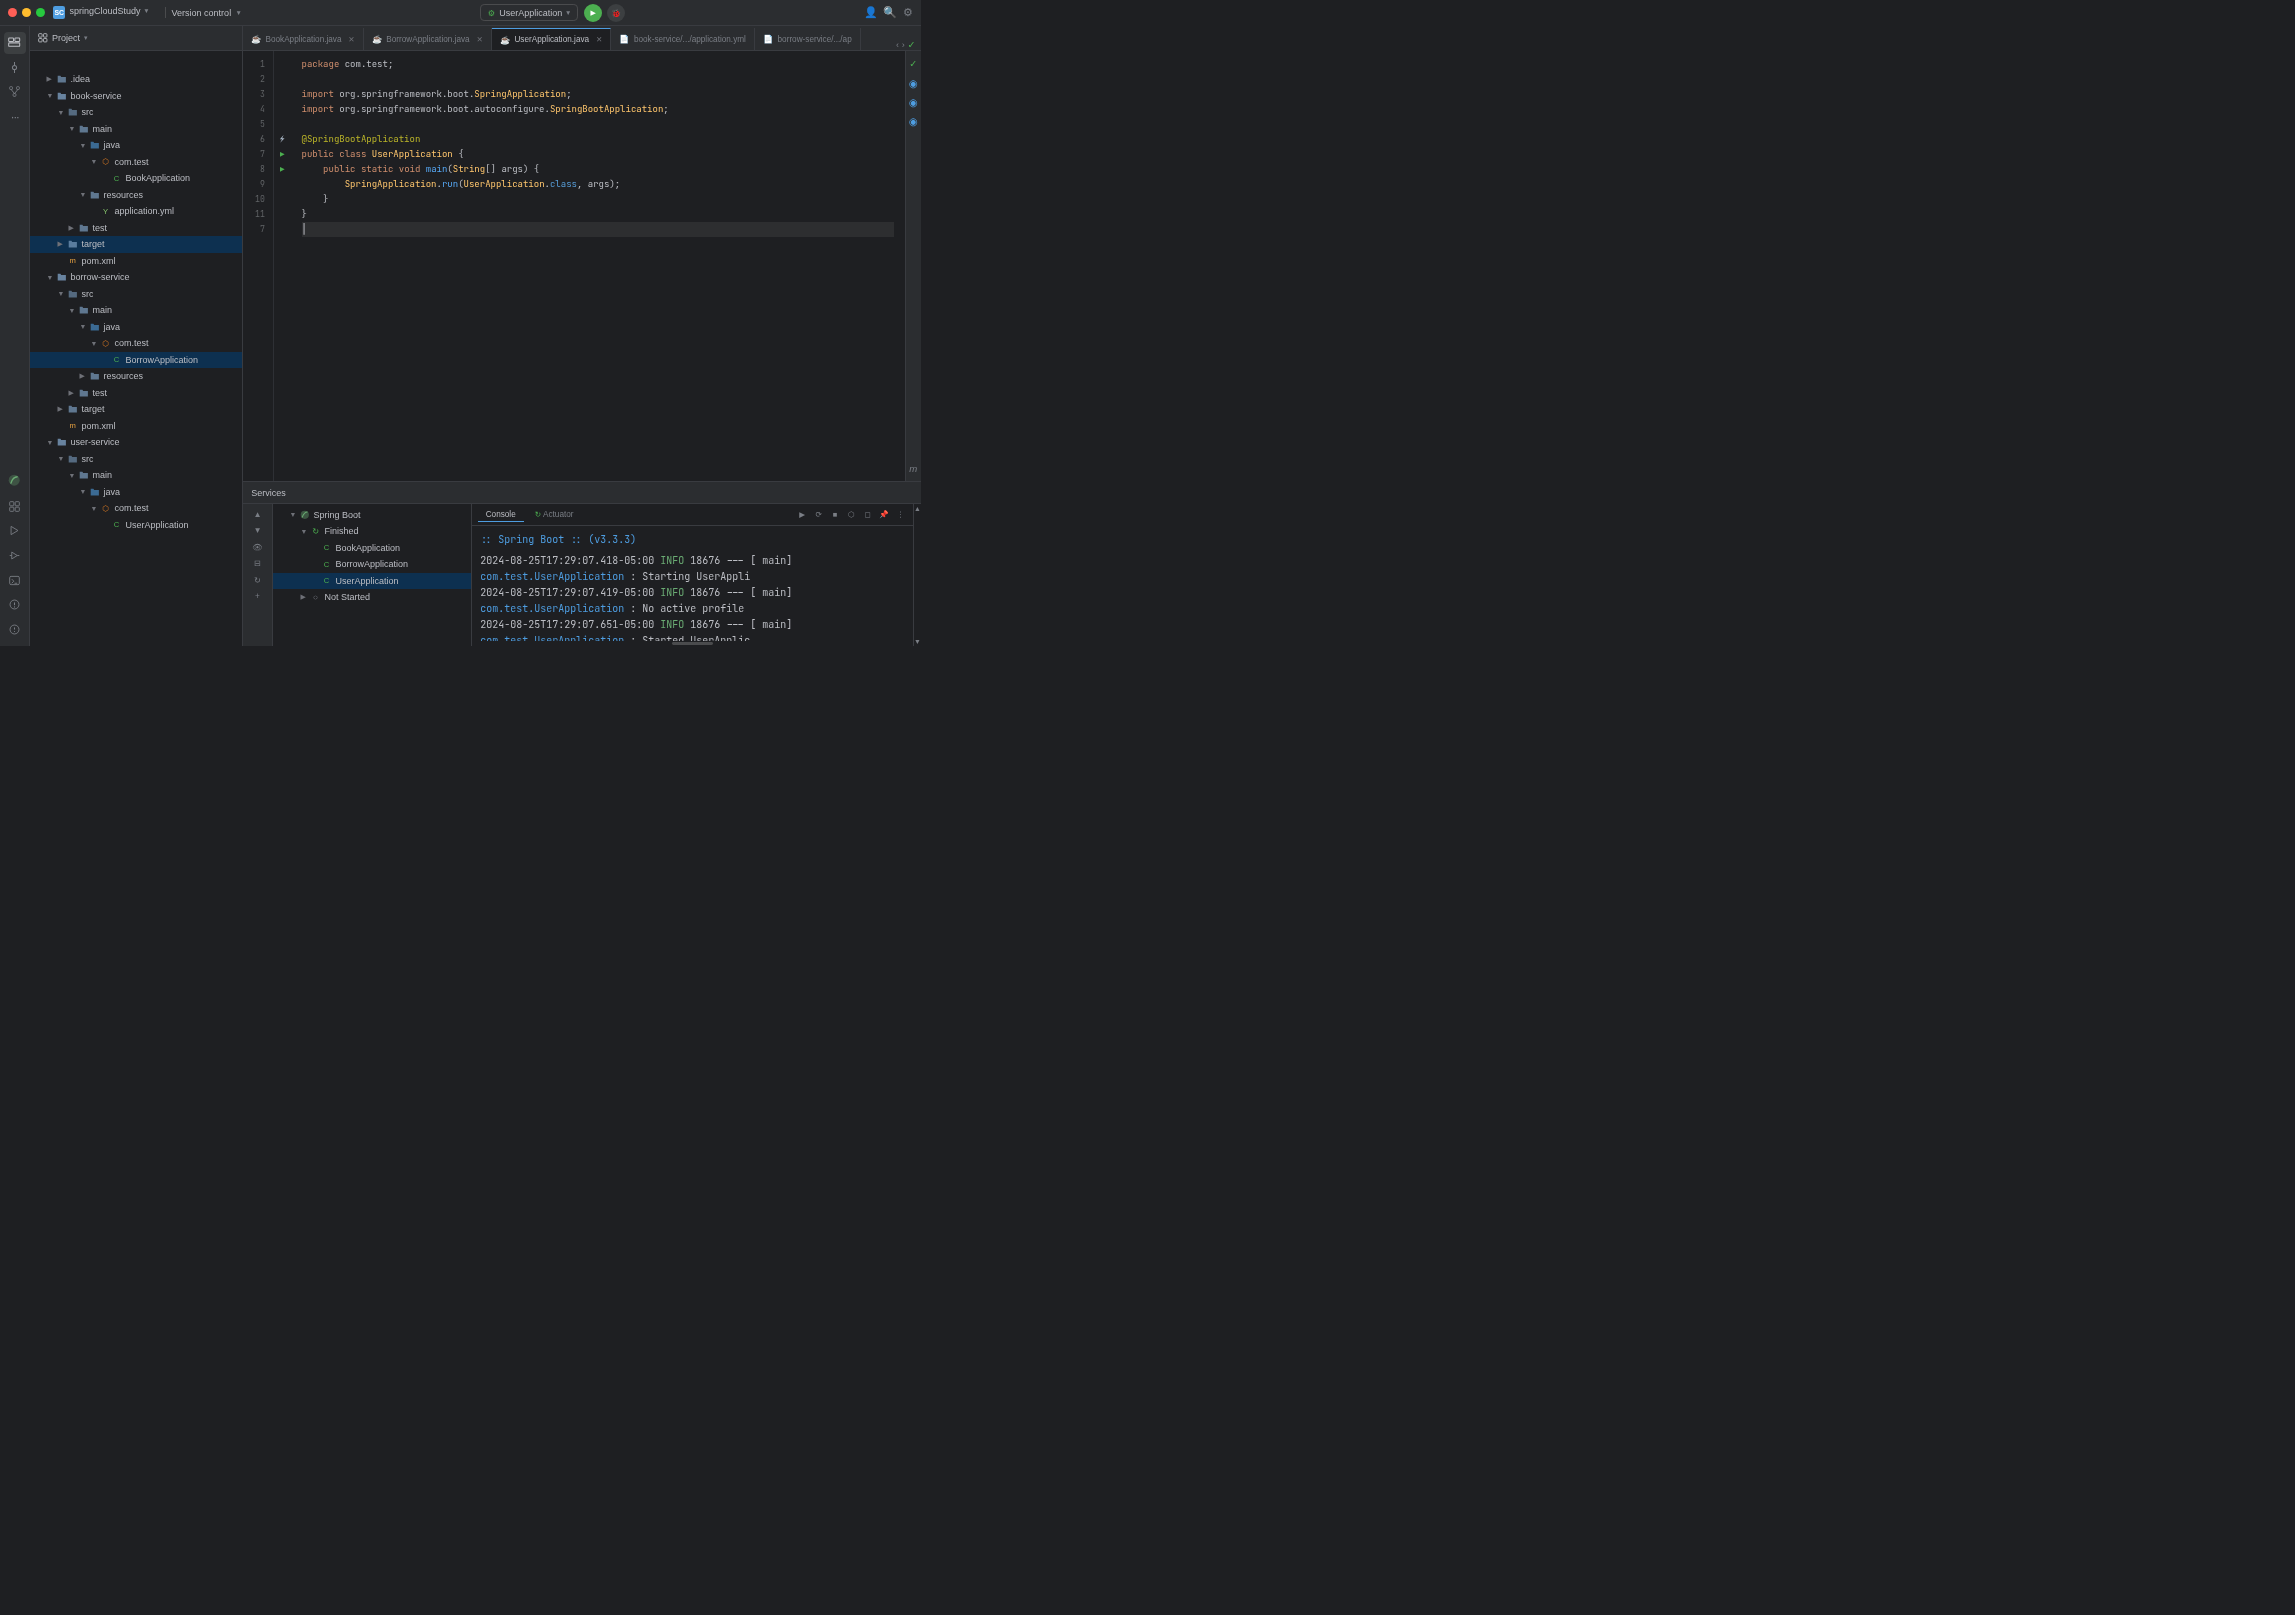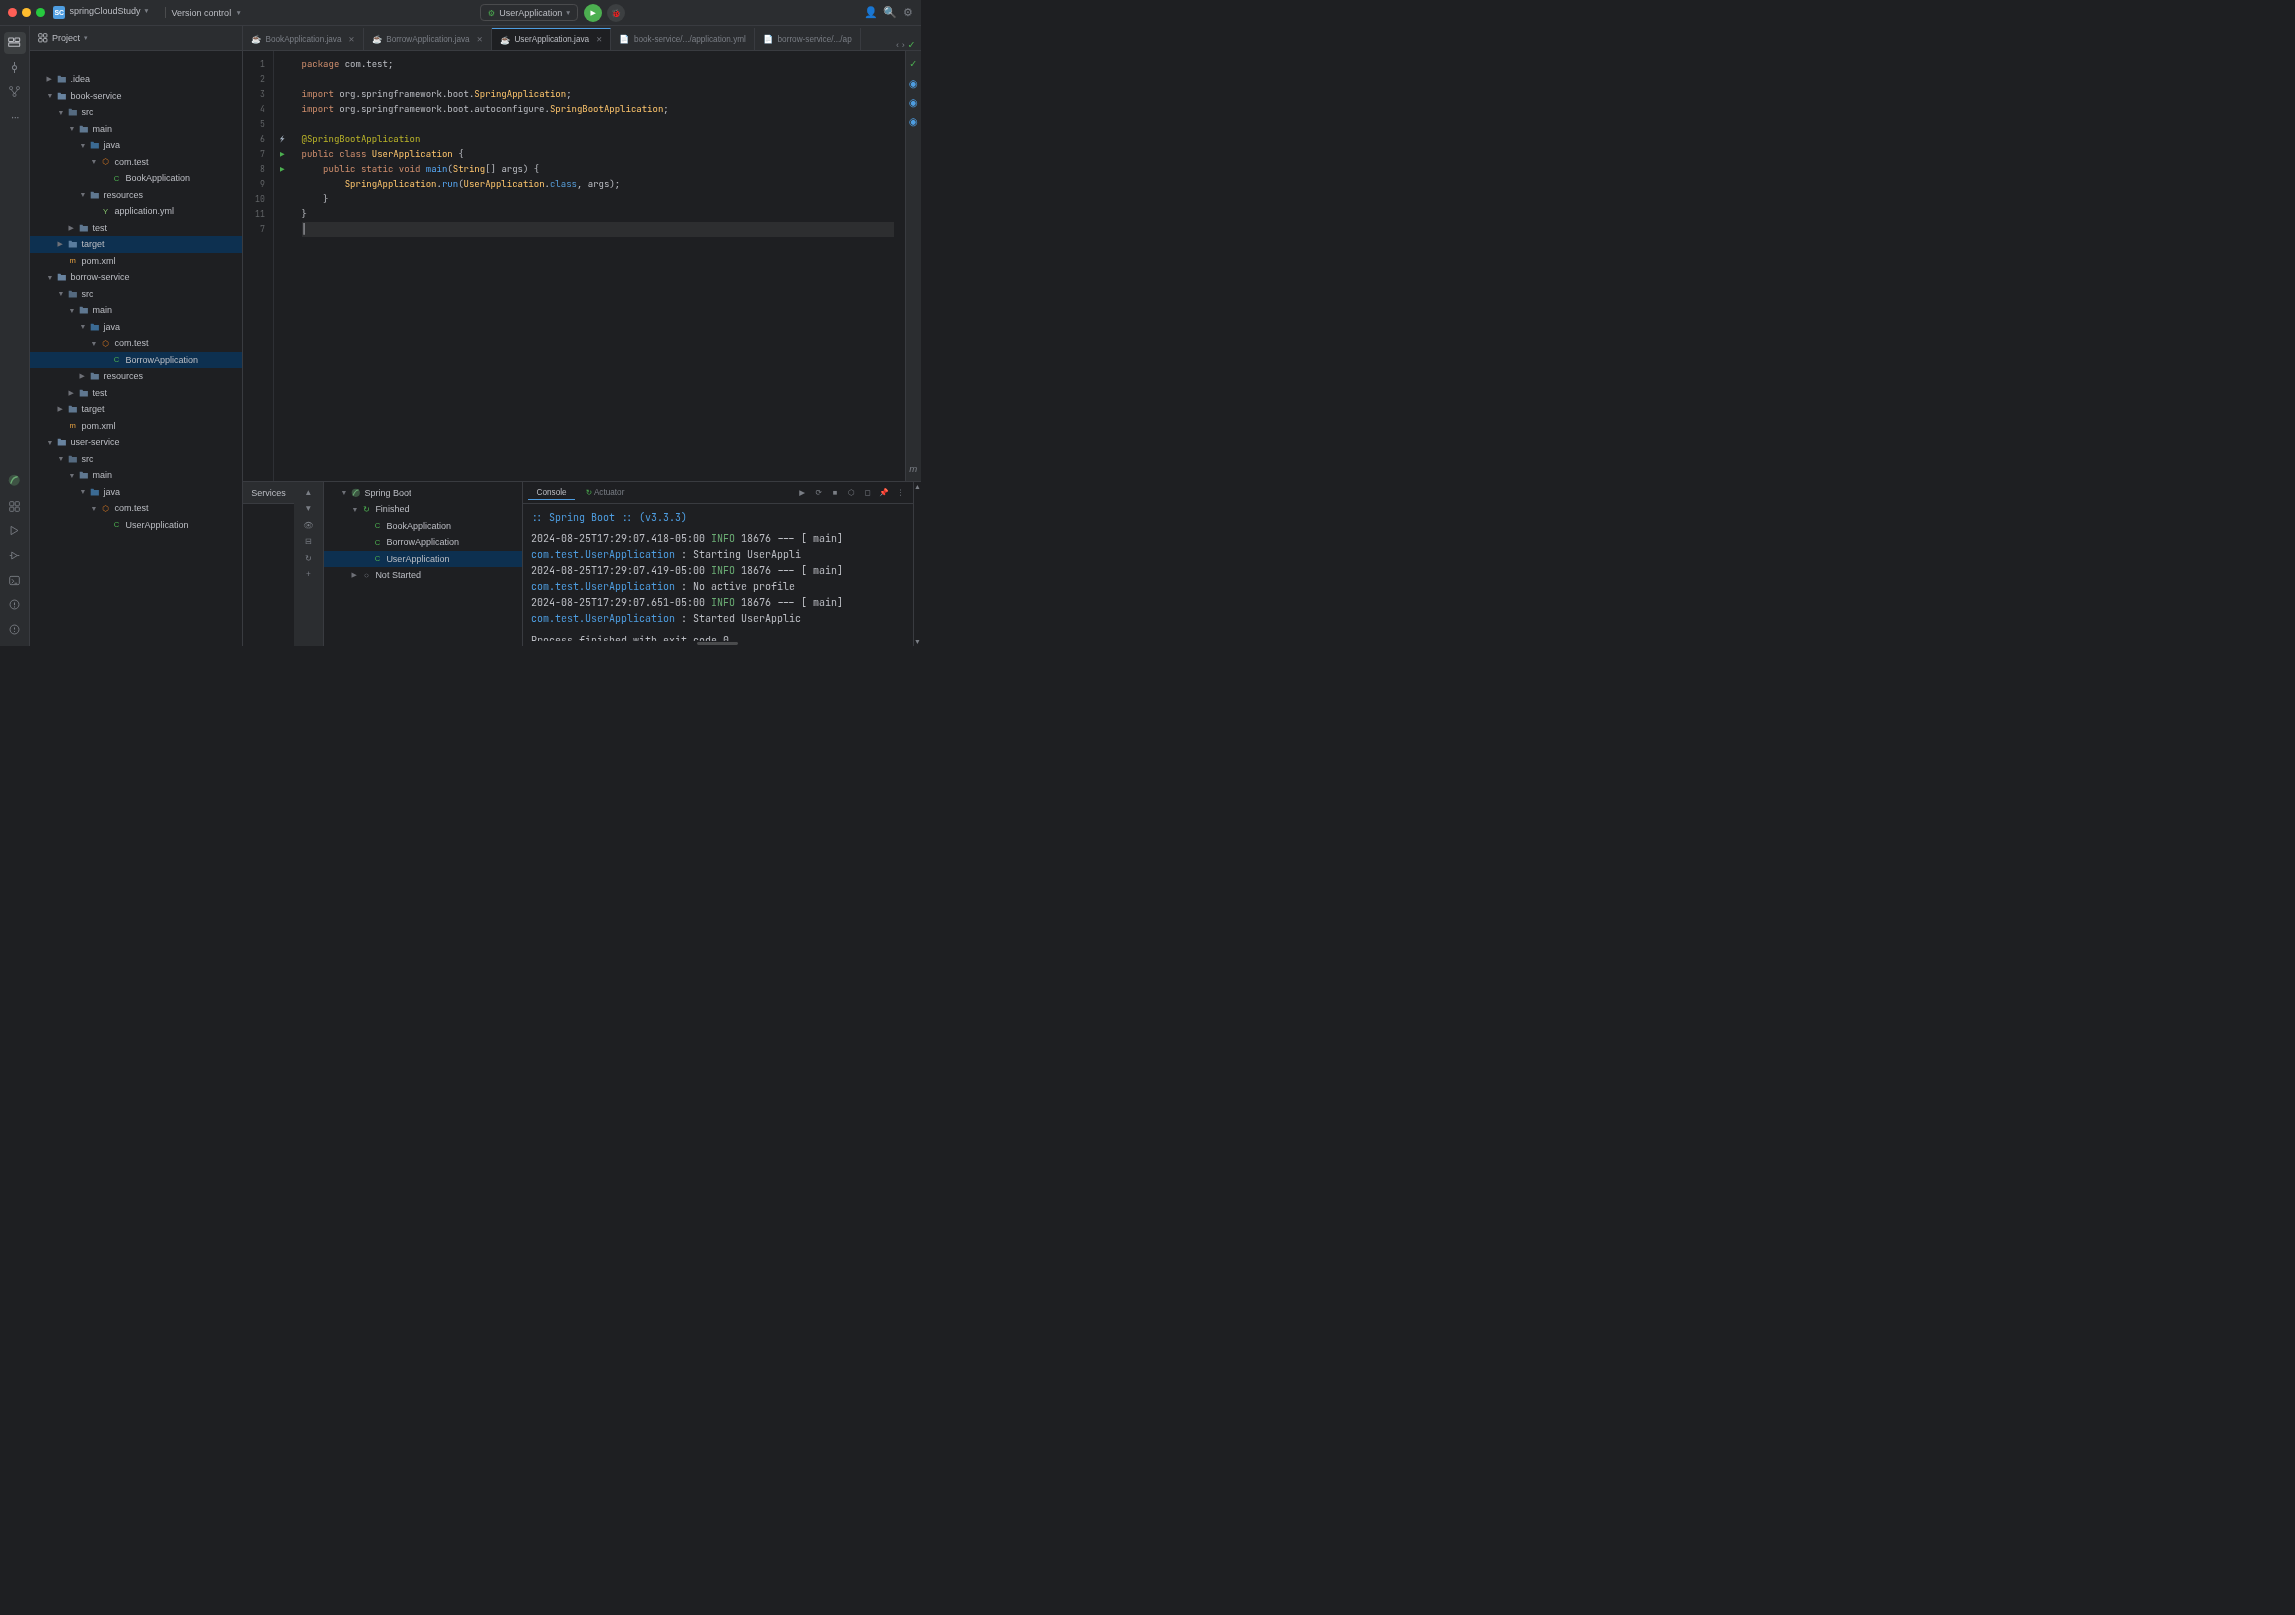--- a/index.html
+++ b/index.html
@@ -318,21 +318,21 @@
     .class-name { color: #ffc66d; }
     .method { color: #56a8f5; }
     .param { color: #bcbec4; }
     .dot { color: #bcbec4; }
     .cursor-line { background: #2d2e30; }
 
     
     .bottom-area {
       height: 165px;
       display: flex;
-      flex-direction: row;
+      flex-direction: column;
       border-top: 0.7px solid #393b40;
     }
 
     .services-bar {
       height: 22px;
       background: #2b2d30;
       display: flex;
       align-items: center;
       padding: 0 8.2px;
       font-size: 9px;

